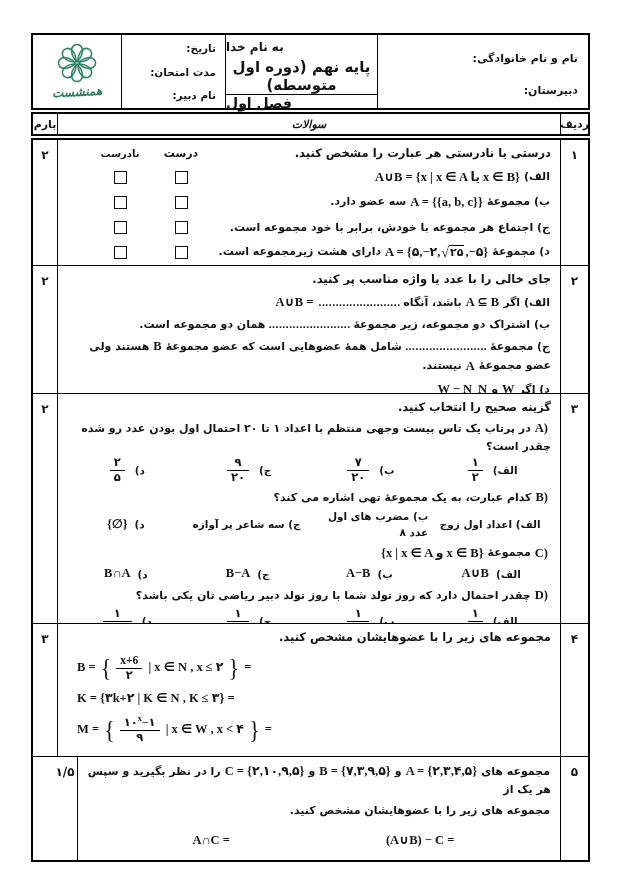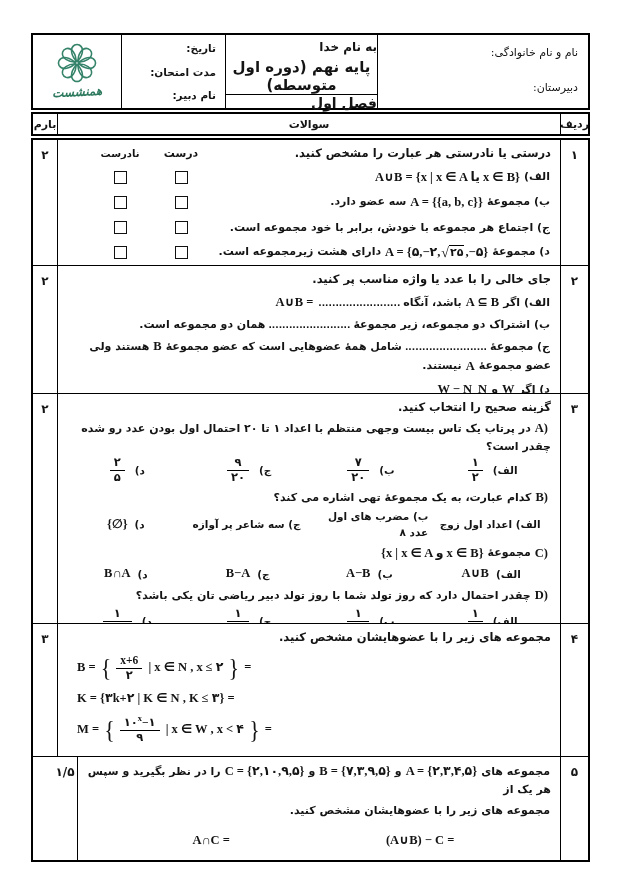--- a/index.html
+++ b/index.html
@@ -7,30 +7,30 @@
         font-family:"DejaVu Sans",sans-serif;color:#141414;overflow:hidden;}
   .sheet{position:absolute;left:31px;top:33px;width:559px;}
   *{box-sizing:border-box;}
 
   
   .hdr{display:flex;height:77px;border:2px solid #000;}
   .h-cell{height:100%;}
   .h-logo{width:88px;display:flex;flex-direction:column;align-items:center;padding-top:3px;}
   .logo-sign{font-size:12px;font-weight:bold;font-style:italic;color:#2e7a5f;line-height:1;margin-top:-2px;transform:rotate(-3deg);}
   .h-meta{width:104px;border-left:1.6px solid #000;direction:rtl;display:flex;flex-direction:column;justify-content:space-between;padding:7px 9px;font-weight:bold;font-size:10.5px;}
-  .h-center{width:152px;border-left:1.6px solid #000;display:flex;flex-direction:column;align-items:flex-end;text-align:center;}
+  .h-center{width:152px;border-left:1.6px solid #000;display:flex;flex-direction:column;align-items:flex-start;text-align:center;}
   .basmala{font-weight:bold;font-size:12px;margin-top:5px;}
   .grade{font-weight:bold;font-size:15px;margin-top:4px;border-bottom:1.6px solid #000;}
   .chapter{font-weight:bold;font-size:14px;flex:1;display:flex;align-items:center;justify-content:center;}
-  .h-names{flex:1;border-left:1.6px solid #000;direction:rtl;display:flex;flex-direction:column;justify-content:space-between;padding:11px 10px 14px;font-weight:normal;font-size:11px;gap:19px;}
+  .h-names{flex:1;border-left:1.6px solid #000;direction:rtl;display:flex;flex-direction:column;justify-content:space-between;padding:17px 10px 14px;font-weight:bold;font-size:11px;gap:19px;}
 
   
   .strip{display:flex;height:24px;border:2px solid #000;margin-top:2px;font-weight:bold;font-size:11px;}
   .s-score{width:25px;border-right:1.6px solid #000;display:flex;align-items:center;justify-content:center;}
-  .s-q{flex:1;display:flex;align-items:center;justify-content:center;}
+  .s-q{flex:1;display:flex;align-items:center;justify-content:center;font-style:italic;}
   .s-row{width:28px;border-left:1.6px solid #000;display:flex;align-items:center;justify-content:center;}
 
   
   .qtable{border:2px solid #000;margin-top:2px;}
   .qrow{display:flex;border-bottom:1.6px solid #000;overflow:hidden;}
   .qrow:last-child{border-bottom:none;padding-left:20px;}
   .c-score{width:25px;border-right:1.6px solid #000;text-align:center;padding-top:8px;font-weight:bold;font-size:12px;}
   .c-row{width:28px;border-left:1.6px solid #000;text-align:center;padding-top:8px;font-weight:bold;font-size:12px;}
   .c-q{flex:1;direction:rtl;padding:5px 9px 0 6px;font-weight:bold;font-size:11px;line-height:1.55;}
   .r1{height:126px}.r2{height:128px}.r3{height:230px}.r4{height:133px}.r5{height:103px}

